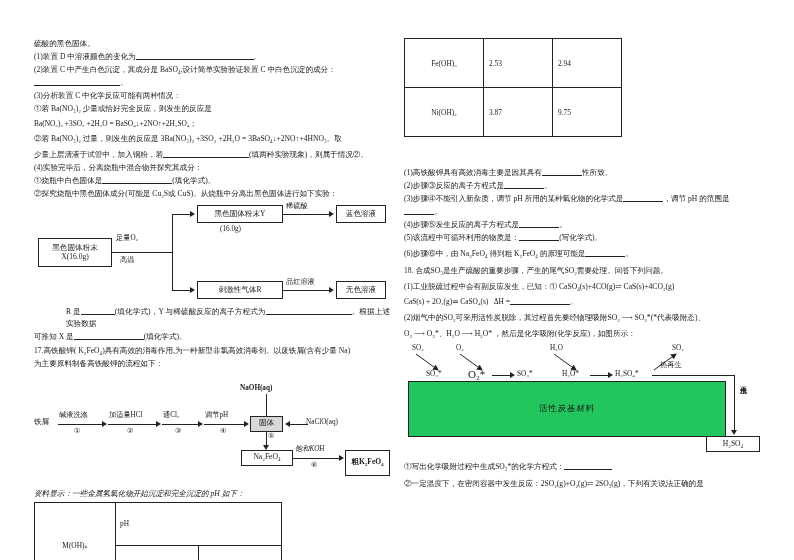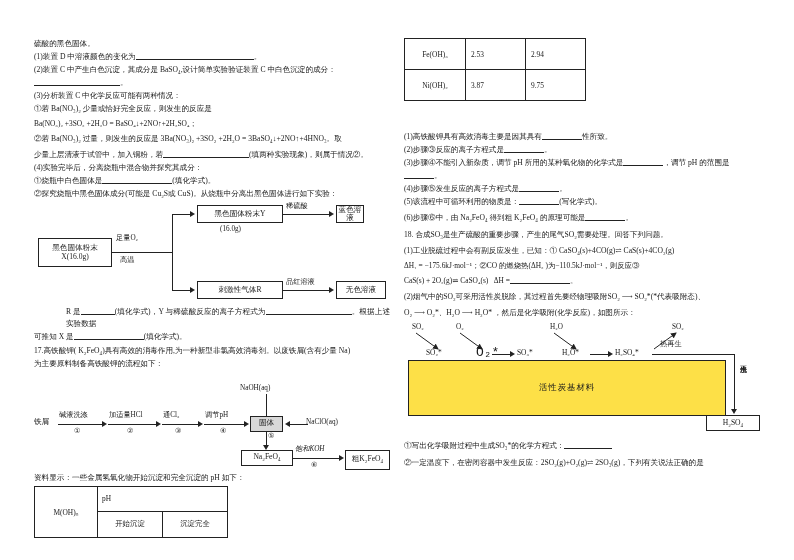--- a/index.html
+++ b/index.html
@@ -19,21 +19,21 @@
   p.eq{margin:4px 0 4px 0;font-size:7.4px;line-height:11px;}
   .bl{display:inline-block;border-bottom:1px solid #222;vertical-align:-1px;}
   .b60{width:60px;}.b48{width:48px;}.b40{width:40px;}.b34{width:34px;}
   .b86{width:86px;}.b118{width:118px;}.b70{width:70px;}
   .b30{width:30px;}
 
   
   table.tbl{border-collapse:collapse;}
   table.tbl td,table.tbl th{
     border:1px solid #222;font-weight:normal;
-    font-size:7.4px;text-align:center;padding:4px;font-family:Liberation Serif, serif;
+    font-size:7.4px;text-align:center;padding:13px;
   }
 
   
   .box{
     border:1px solid #222;background:#fff;
     font-size:7.6px;line-height:1.15;
     display:flex;align-items:center;justify-content:center;
     text-align:center;box-sizing:border-box;
   }
   .lbl{position:absolute;font-size:7.2px;line-height:10px;text-align:center;white-space:nowrap;}
@@ -43,21 +43,21 @@
   .lnv{width:1px;}
   .diagram{position:relative;}
 
   
   .ar{position:absolute;width:0;height:0;}
   .ar-r{border-top:3px solid transparent;border-bottom:3px solid transparent;border-left:5px solid #222;}
   .ar-d{border-left:3px solid transparent;border-right:3px solid transparent;border-top:5px solid #222;}
   .ar-l{border-top:3px solid transparent;border-bottom:3px solid transparent;border-right:5px solid #222;}
 
   .carbon{
-    background:#fde047;border:1px solid #222;
+    background:#22c55e;border:1px solid #222;
     display:flex;align-items:center;justify-content:center;
     font-size:8.4px;letter-spacing:1px;box-sizing:border-box;
   }
 </style>
 </head>
 <body>
 
 <div class="page">
 
   <div class="col col-left" style="top:38px;">
@@ -114,21 +114,21 @@
       <div class="ln lnh" style="left:138px;top:89px;width:18px;"></div>
       <div class="ar ar-r" style="left:156px;top:86px;"></div>
 
       <div class="box" style="left:163px;top:4px;width:86px;height:18px;position:absolute;">黑色固体粉末Y</div>
       <div class="lbl" style="left:186px;top:23px;">(16.0g)</div>
 
       <div class="ln lnh" style="left:249px;top:13px;width:46px;"></div>
       <div class="ar ar-r" style="left:295px;top:10px;"></div>
       <div class="lbl" style="left:252px;top:0px;">稀硫酸</div>
 
-      <div class="box" style="left:302px;top:4px;width:28px;height:18px;position:absolute;">蓝色溶液</div>
+      <div class="box" style="left:302px;top:4px;width:50px;height:18px;position:absolute;">蓝色溶液</div>
 
       <div class="box" style="left:163px;top:80px;width:86px;height:18px;position:absolute;">刺激性气体R</div>
 
       <div class="ln lnh" style="left:249px;top:89px;width:46px;"></div>
       <div class="ar ar-r" style="left:295px;top:86px;"></div>
       <div class="lbl" style="left:252px;top:76px;">品红溶液</div>
 
       <div class="box" style="left:302px;top:80px;width:50px;height:18px;position:absolute;">无色溶液</div>
     </div>
 
@@ -159,45 +159,45 @@
       <div class="ln lnh" style="left:128px;top:50px;width:36px;"></div>
       <div class="ar ar-r" style="left:164px;top:47px;"></div>
       <div class="lbl" style="left:129px;top:36px;">通Cl₂</div>
       <div class="lbl" style="left:141px;top:52px;">③</div>
 
       <div class="ln lnh" style="left:170px;top:50px;width:40px;"></div>
       <div class="ar ar-r" style="left:210px;top:47px;"></div>
       <div class="lbl" style="left:171px;top:36px;">调节pH</div>
       <div class="lbl" style="left:186px;top:52px;">④</div>
 
-      <div class="lbl" style="left:206px;top:9px;">NaOH(aq)</div>
+      <div class="lbl" style="left:206px;top:9px;font-weight:bold;">NaOH(aq)</div>
       <div class="ln lnv" style="left:232px;top:20px;height:22px;"></div>
       <div class="ar ar-d" style="left:229px;top:42px;"></div>
 
       <div class="box" style="left:216px;top:42px;width:33px;height:16px;position:absolute;background:#d8d8d8;">固体</div>
 
       <div class="lbl" style="left:272px;top:43px;">NaClO(aq)</div>
       <div class="ln lnh" style="left:256px;top:50px;width:18px;"></div>
       <div class="ar ar-l" style="left:251px;top:47px;"></div>
 
       <div class="ln lnv" style="left:232px;top:58px;height:14px;"></div>
       <div class="ar ar-d" style="left:229px;top:71px;"></div>
       <div class="lbl" style="left:234px;top:57px;">⑤</div>
 
       <div class="box" style="left:207px;top:76px;width:52px;height:16px;position:absolute;">Na₂FeO₄</div>
 
       <div class="ln lnh" style="left:259px;top:84px;width:46px;"></div>
       <div class="ar ar-r" style="left:305px;top:81px;"></div>
       <div class="lbl" style="left:261px;top:70px;font-style:italic;">饱和KOH</div>
       <div class="lbl" style="left:277px;top:86px;">⑥</div>
 
-      <div class="box" style="left:311px;top:76px;width:45px;height:20px;position:absolute;">粗K₂FeO₄</div>
+      <div class="box" style="left:311px;top:76px;width:45px;height:26px;position:absolute;font-weight:bold;">粗K₂FeO₄</div>
     </div>
 
-    <p class="t" style="margin-top:2px;">资料显示：一些金属氢氧化物开始沉淀和完全沉淀的 pH 如下：</p>
+    <p class="t" style="margin-top:18px;font-style:italic;">资料显示：一些金属氢氧化物开始沉淀和完全沉淀的 pH 如下：</p>
 
     <table class="tbl" style="margin-top:3px;">
       <tbody>
           <tr>
         <td rowspan="2" style="width:54px;height:20px;">M(OH)ₙ</td>
         <td colspan="2" style="width:112px;height:16px;text-align:left;padding-left:4px;">pH</td>
       </tr>
       <tr>
         <td style="width:56px;height:17px;">开始沉淀</td>
         <td style="width:56px;height:17px;">沉淀完全</td>
@@ -245,23 +245,20 @@
       <span>(5)该流程中可循环利用的物质是：</span><span class="bl b40"></span><span>(写化学式)。</span>
     </p>
     <p class="t" style="margin-top:5px;">
       <span>(6)步骤⑥中，由 Na₂FeO₄ 得到粗 K₂FeO₄ 的原理可能是</span><span class="bl b40"></span><span>。</span>
     </p>
 
     <p class="t" style="margin-top:6px;">18. 合成SO₃是生产硫酸的重要步骤，产生的尾气SO₂需要处理。回答下列问题。</p>
 
     <p class="t" style="margin-top:4px;">(1)工业脱硫过程中会有副反应发生，已知：① CaSO₄(s)+4CO(g)⇌ CaS(s)+4CO₂(g)</p>
 
-    <p class="eq">
-      <span>ΔH₁ = −175.6kJ·mol⁻¹；</span><span>②CO 的燃烧热(ΔH₂ )为</span><span>−110.5kJ·mol⁻¹，则反应③</span>
-    </p>
 
     <p class="eq">
       <span>CaS(s) + 2O₂(g)⇌ CaSO₄(s)</span>&nbsp;&nbsp;&nbsp;<span>ΔH =</span><span class="bl b60"></span><span>。</span>
     </p>
 
     <p class="t" style="margin-top:5px;">(2)烟气中的SO₂可采用活性炭脱除，其过程首先要经物理吸附SO₂ ⟶ SO₂*(*代表吸附态)、</p>
     <p class="t" style="margin-top:4px;">O₂ ⟶ O₂*、H₂O ⟶ H₂O* ，然后是化学吸附(化学反应)，如图所示：</p>
 
     <div class="diagram" style="height:112px;margin-top:4px;">
 
@@ -278,21 +275,21 @@
         </defs>
         <line x1="12" y1="11" x2="34" y2="27" stroke="#222" stroke-width="1" marker-end="url(#ah)"></line>
         <line x1="56" y1="11" x2="78" y2="27" stroke="#222" stroke-width="1" marker-end="url(#ah)"></line>
         <line x1="150" y1="11" x2="172" y2="27" stroke="#222" stroke-width="1" marker-end="url(#ah)"></line>
         <line x1="250" y1="27" x2="272" y2="11" stroke="#222" stroke-width="1" marker-end="url(#ah)"></line>
       </svg>
 
       <div class="lbl" style="left:256px;top:17px;">热再生</div>
 
       <div class="lbl" style="left:22px;top:26px;font-size:7.4px;">SO₂*</div>
-      <div class="lbl" style="left:72px;top:26px;font-size:13px;font-family:Liberation Mono, monospace;">O₂*</div>
+      <div class="lbl" style="left:64px;top:26px;font-size:11px;">O₂*</div>
       <div class="ln lnh" style="left:88px;top:32px;width:18px;"></div>
       <div class="ar ar-r" style="left:106px;top:29px;"></div>
       <div class="lbl" style="left:113px;top:26px;font-size:7.4px;">SO₃*</div>
       <div class="lbl" style="left:158px;top:26px;font-size:7.4px;">H₂O*</div>
       <div class="ln lnh" style="left:186px;top:32px;width:18px;"></div>
       <div class="ar ar-r" style="left:204px;top:29px;"></div>
       <div class="lbl" style="left:211px;top:26px;font-size:7.4px;">H₂SO₄*</div>
 
       <div class="ln lnh" style="left:248px;top:32px;width:82px;"></div>
       <div class="ln lnv" style="left:330px;top:32px;height:56px;"></div>

